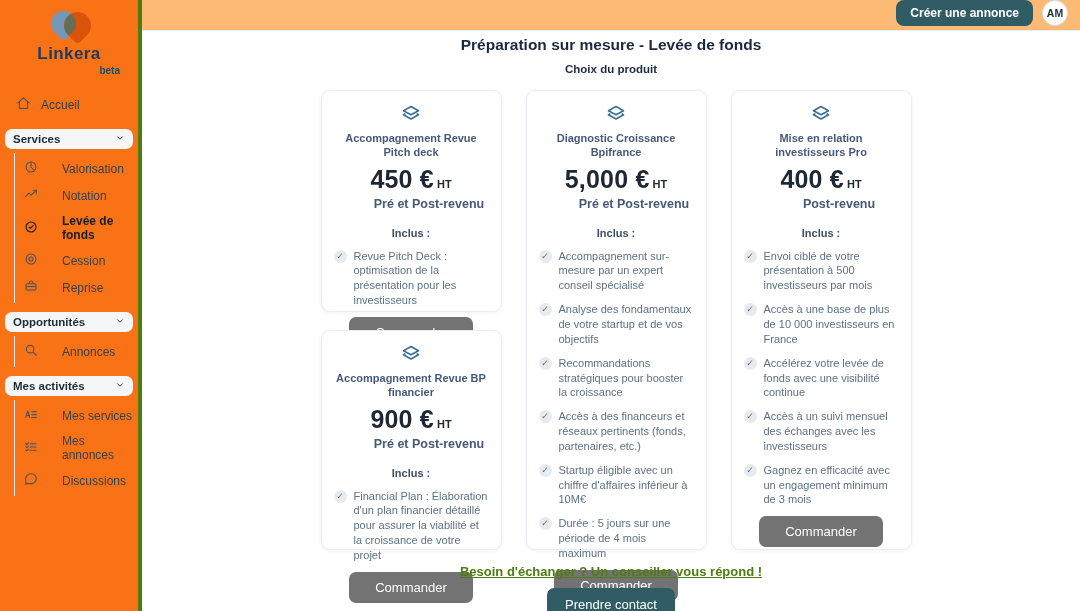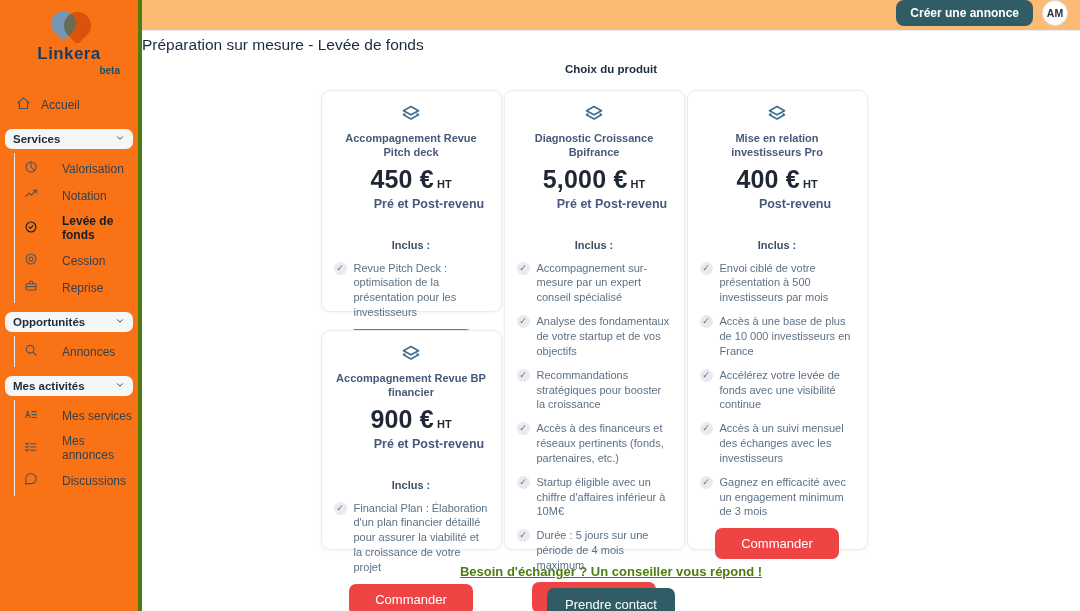--- a/index.html
+++ b/index.html
@@ -40,49 +40,49 @@
     border-bottom:1px solid #e9eef5; display:flex; align-items:flex-start;
     justify-content:flex-end; gap:9px; padding-right:12px; background:#fdba74; }
   .btn-teal { background:#305c66; color:#fff; border:none; border-radius:8px;
     font-family:inherit; font-size:12px; font-weight:600; padding:6px 14px; cursor:pointer; }
   .avatar { width:26px; height:26px; border-radius:50%; border:1px solid #d9dfe6;
     display:flex; align-items:center; justify-content:center;
     font-size:10.5px; font-weight:800; color:#28333e; cursor:pointer; background:#fff; }
 
   
   .main { position:absolute; left:142px; top:31px; width:938px; height:580px; }
-  .page-title { text-align:left; margin-top:5px; font-size:15.5px; font-weight:400; color:#1b2945; }
+  .page-title { text-align:center; margin-top:5px; font-size:15.5px; font-weight:700; color:#1b2945; }
   .page-subtitle { text-align:center; margin-top:9px; font-size:11.5px; font-weight:700; color:#1e2c3c; }
 
-  .cards { width:581px; margin:15px auto 0; display:flex; gap:2px; }
+  .cards { width:581px; margin:15px auto 0; display:flex; gap:24px; }
   .col { display:flex; flex-direction:column; gap:18px; width:181px; }
 
   .card { width:181px; background:#fff; border:1px solid #e9edf2; border-radius:9px;
     box-shadow:0 1px 4px rgba(30,45,70,.06); padding:13px 12px 14px;
     display:flex; flex-direction:column; align-items:center; }
   .card.h-short { height:222px; }
   .card.h-short2 { height:220px; }
   .card.h-tall { height:460px; }
 
   .cicon { color:#3d6f94; line-height:0; }
   .ctitle { margin-top:7px; font-size:11px; font-weight:700; color:#47597a;
     text-align:center; line-height:1.3; }
   .price-row { margin-top:5px; color:#1e2734; }
   .price-amount { font-size:25px; font-weight:800; letter-spacing:.2px; }
   .price-tax { font-size:11px; font-weight:800; margin-left:3px; }
   .period { margin-top:3px; font-size:12.5px; font-weight:600; color:#47597a;padding-left:36px; }
-  .inclus { margin-top:28px; font-size:11px; font-weight:800; color:#3d4f66; }
+  .inclus { margin-top:16px; font-size:11px; font-weight:800; color:#3d4f66; }
 
   .feats { list-style:none; margin-top:10px; width:100%; }
   .feat { display:flex; gap:7px; margin-bottom:9px; }
   .check { flex:0 0 13px; width:13px; height:13px; border-radius:50%; background:#e7eaee;
     color:#5e7080; font-size:9px; line-height:13px; text-align:center; margin-top:1px; }
   .ftext { font-size:11px; line-height:1.35; color:#5d7185; }
 
-  .cta { margin-top:auto; background:#ef4444; color:#fff; border:none; border-radius:7px;
+  .cta { margin-top:auto; background:#737373; color:#fff; border:none; border-radius:7px;
     font-family:inherit; font-size:13px; padding:8px 26px; cursor:pointer; }
 
   .footer-link { display:block; text-align:center; margin-top:14px;
     font-size:13px; font-weight:800; color:#4d7c0f; text-decoration:underline; cursor:pointer; }
   .footer-cta-wrap { text-align:center; margin-top:9px; }
   .btn-contact { background:#305c66; color:#fff; border:none; border-radius:7px;
     font-family:inherit; font-size:13px; padding:9px 18px; cursor:pointer; }
 </style>
 </head>
 <body>

